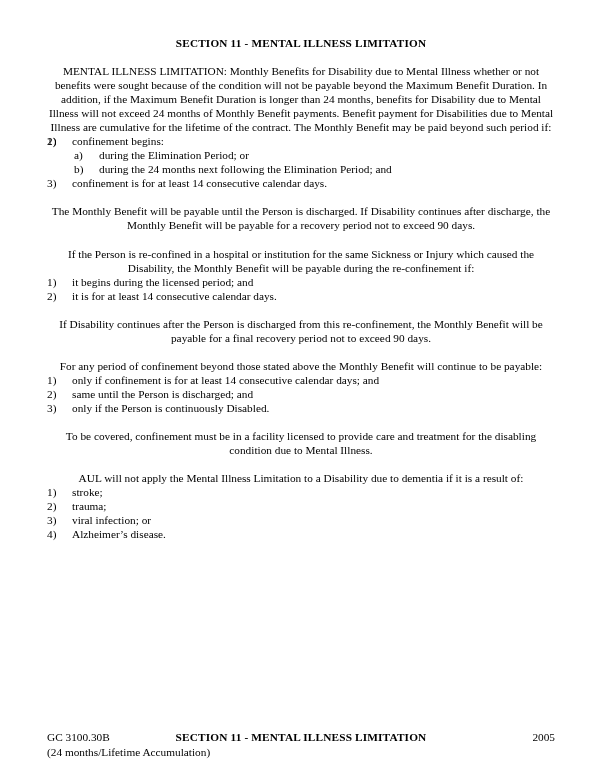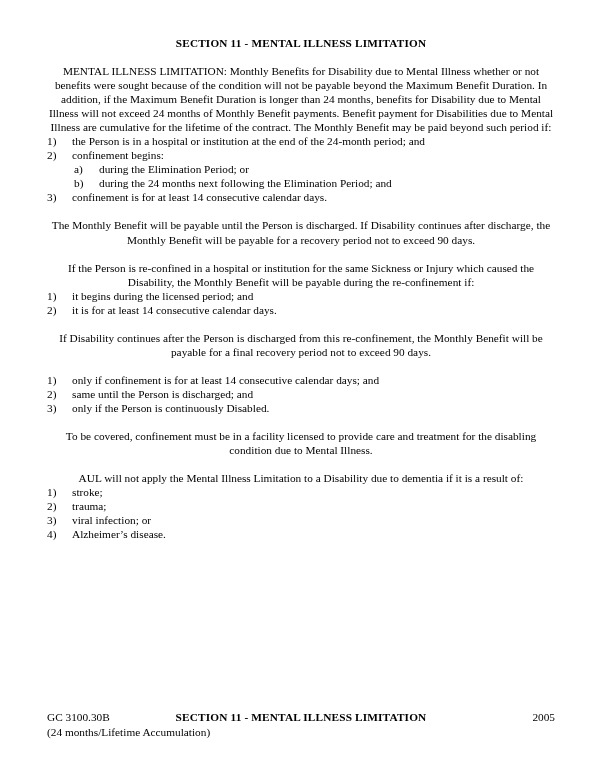--- a/index.html
+++ b/index.html
@@ -86,20 +86,21 @@
     position: absolute;
     left: 47px;
     top: 710px;
     width: 508px;
   }
   .footer-row {
     position: relative;
     height: 15px;
     font-size: 11.3px;
     line-height: 15px;
+    margin-top: 20px;
   }
   .footer-left {
     position: absolute;
     left: 0;
     top: 0;
   }
   .footer-center {
     position: absolute;
     left: 0;
     top: 0;
@@ -126,21 +127,20 @@
 
   <div class="content">
 
     <div class="doc-title">SECTION 11 - MENTAL ILLNESS LIMITATION</div>
 
     <p class="para">MENTAL ILLNESS LIMITATION: Monthly Benefits for Disability due to Mental Illness whether or not benefits were sought because of the condition will not be payable beyond the Maximum Benefit Duration. In addition, if the Maximum Benefit Duration is longer than 24 months, benefits for Disability due to Mental Illness will not exceed 24 months of Monthly Benefit payments.  Benefit payment for Disabilities due to Mental Illness are cumulative for the lifetime of the contract. The Monthly Benefit may be paid beyond such period if:</p>
 
     <ul class="list">
       <li class="list-item">
         <span class="marker">1)</span>
-        <span>the Person is in a hospital or institution at the end of the 24-month period; and</span>
       </li>
       <li class="list-item">
         <span class="marker">2)</span>
         <span>confinement begins:</span>
       </li>
     </ul>
 
     <ul class="sub-list">
       <li class="sub-item">
         <span class="marker">a)</span>
@@ -177,20 +177,21 @@
         <span>it is for at least 14 consecutive calendar days.</span>
       </li>
     </ul>
 
     <div class="gap"></div>
 
     <p class="para">If Disability continues after the Person is discharged from this re-confinement, the Monthly Benefit will be payable for a final recovery period not to exceed 90 days.</p>
 
     <div class="gap"></div>
 
+    <p class="para">For any period of confinement beyond those stated above the Monthly Benefit will continue to be payable:</p>
 
     <ul class="list">
       <li class="list-item">
         <span class="marker">1)</span>
         <span>only if confinement is for at least 14 consecutive calendar days; and</span>
       </li>
       <li class="list-item">
         <span class="marker">2)</span>
         <span>same until the Person is discharged; and</span>
       </li>

